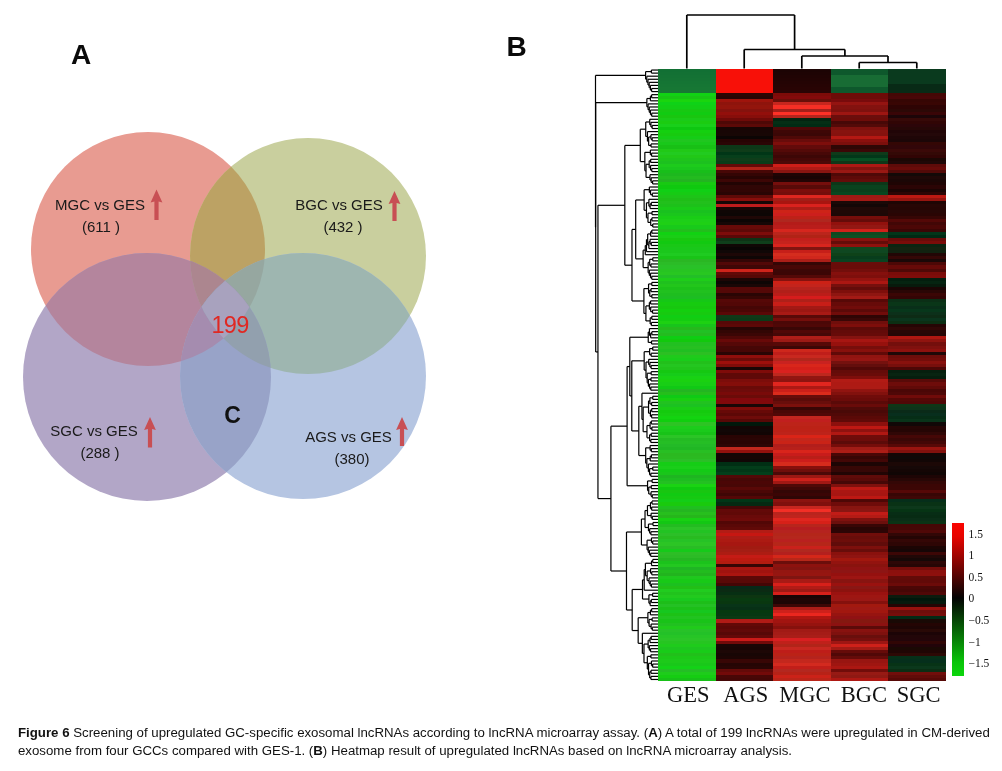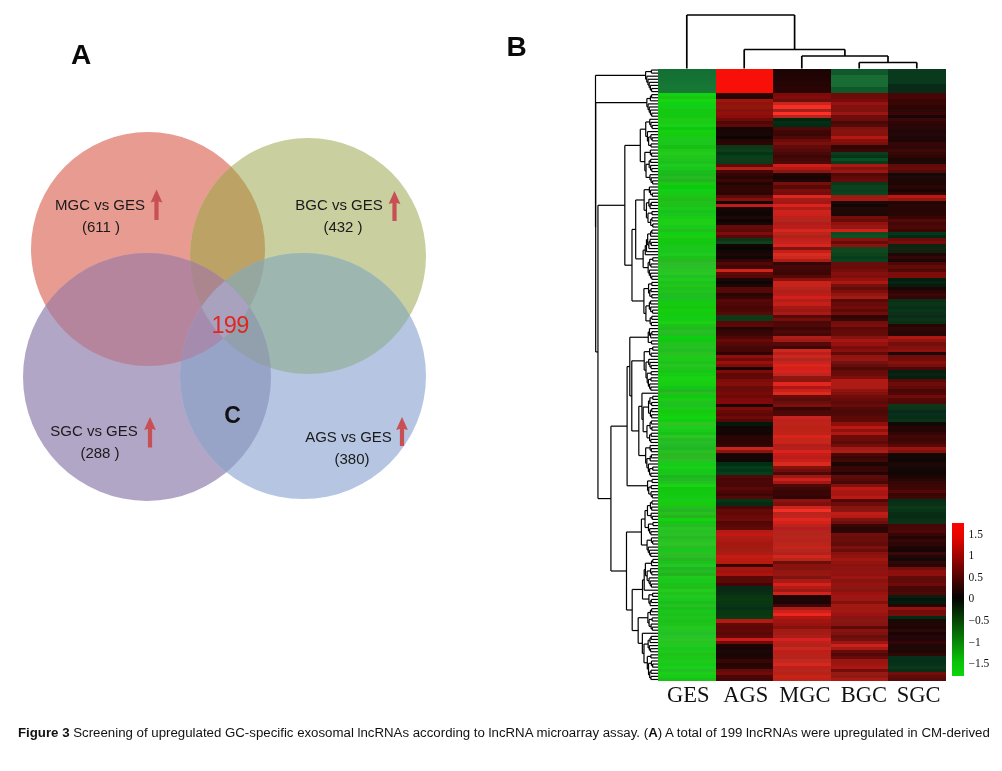--- a/index.html
+++ b/index.html
@@ -1772,16 +1772,17 @@
 <text x="968.5" y="537.5" font-family="Liberation Serif, serif" font-size="11.5" fill="#111">1.5</text>
 <text x="968.5" y="559.0" font-family="Liberation Serif, serif" font-size="11.5" fill="#111">1</text>
 <text x="968.5" y="580.5" font-family="Liberation Serif, serif" font-size="11.5" fill="#111">0.5</text>
 <text x="968.5" y="602.0" font-family="Liberation Serif, serif" font-size="11.5" fill="#111">0</text>
 <text x="968.5" y="624.0" font-family="Liberation Serif, serif" font-size="11.5" fill="#111">−0.5</text>
 <text x="968.5" y="645.5" font-family="Liberation Serif, serif" font-size="11.5" fill="#111">−1</text>
 <text x="968.5" y="667.0" font-family="Liberation Serif, serif" font-size="11.5" fill="#111">−1.5</text>
 </svg>
 
 <div class="cap">
-<div><b>Figure 3</b> Screening of upregulated GC-specific exosomal lncRNAs according to lncRNA microarray assay. (<b>A</b>) A total of 199 lncRNAs were upregulated in CM-derived</div>
+<div><b>Figure 6</b> Screening of upregulated GC-specific exosomal lncRNAs according to lncRNA microarray assay. (<b>A</b>) A total of 199 lncRNAs were upregulated in CM-derived</div>
+<div>exosome from four GCCs compared with GES-1. (<b>B</b>) Heatmap result of upregulated lncRNAs based on lncRNA microarray analysis.</div>
 </div>
 
 </div>
 
 </body></html>

